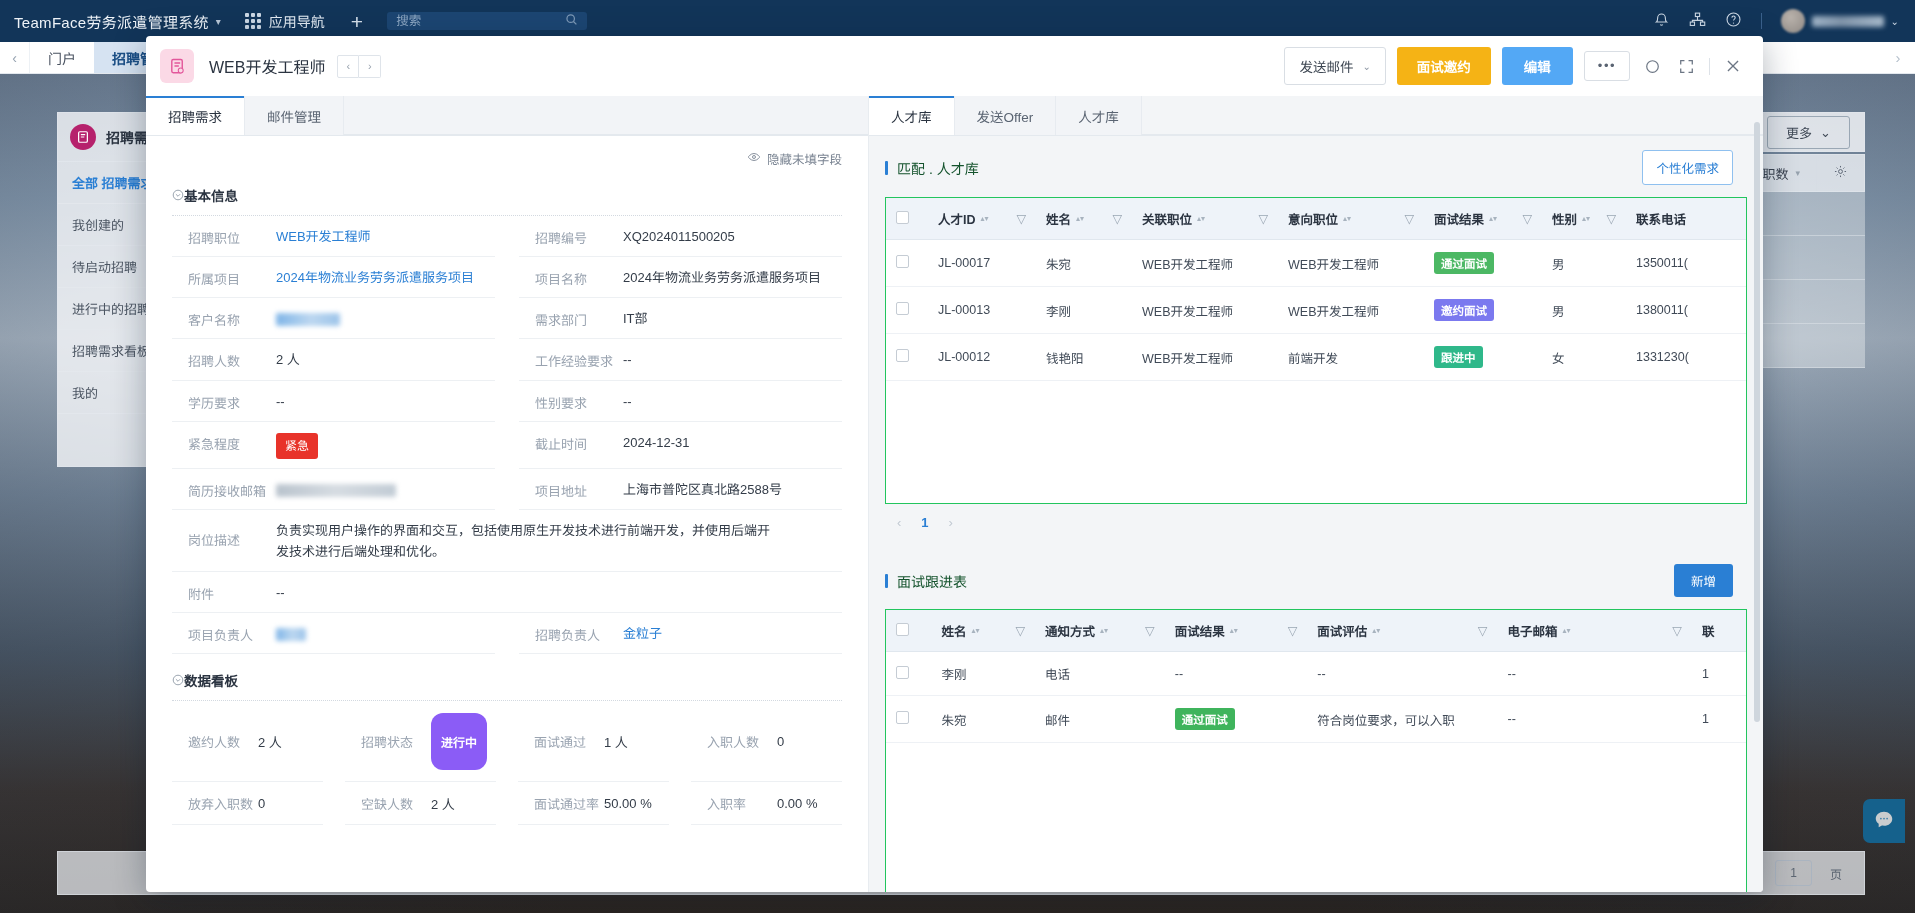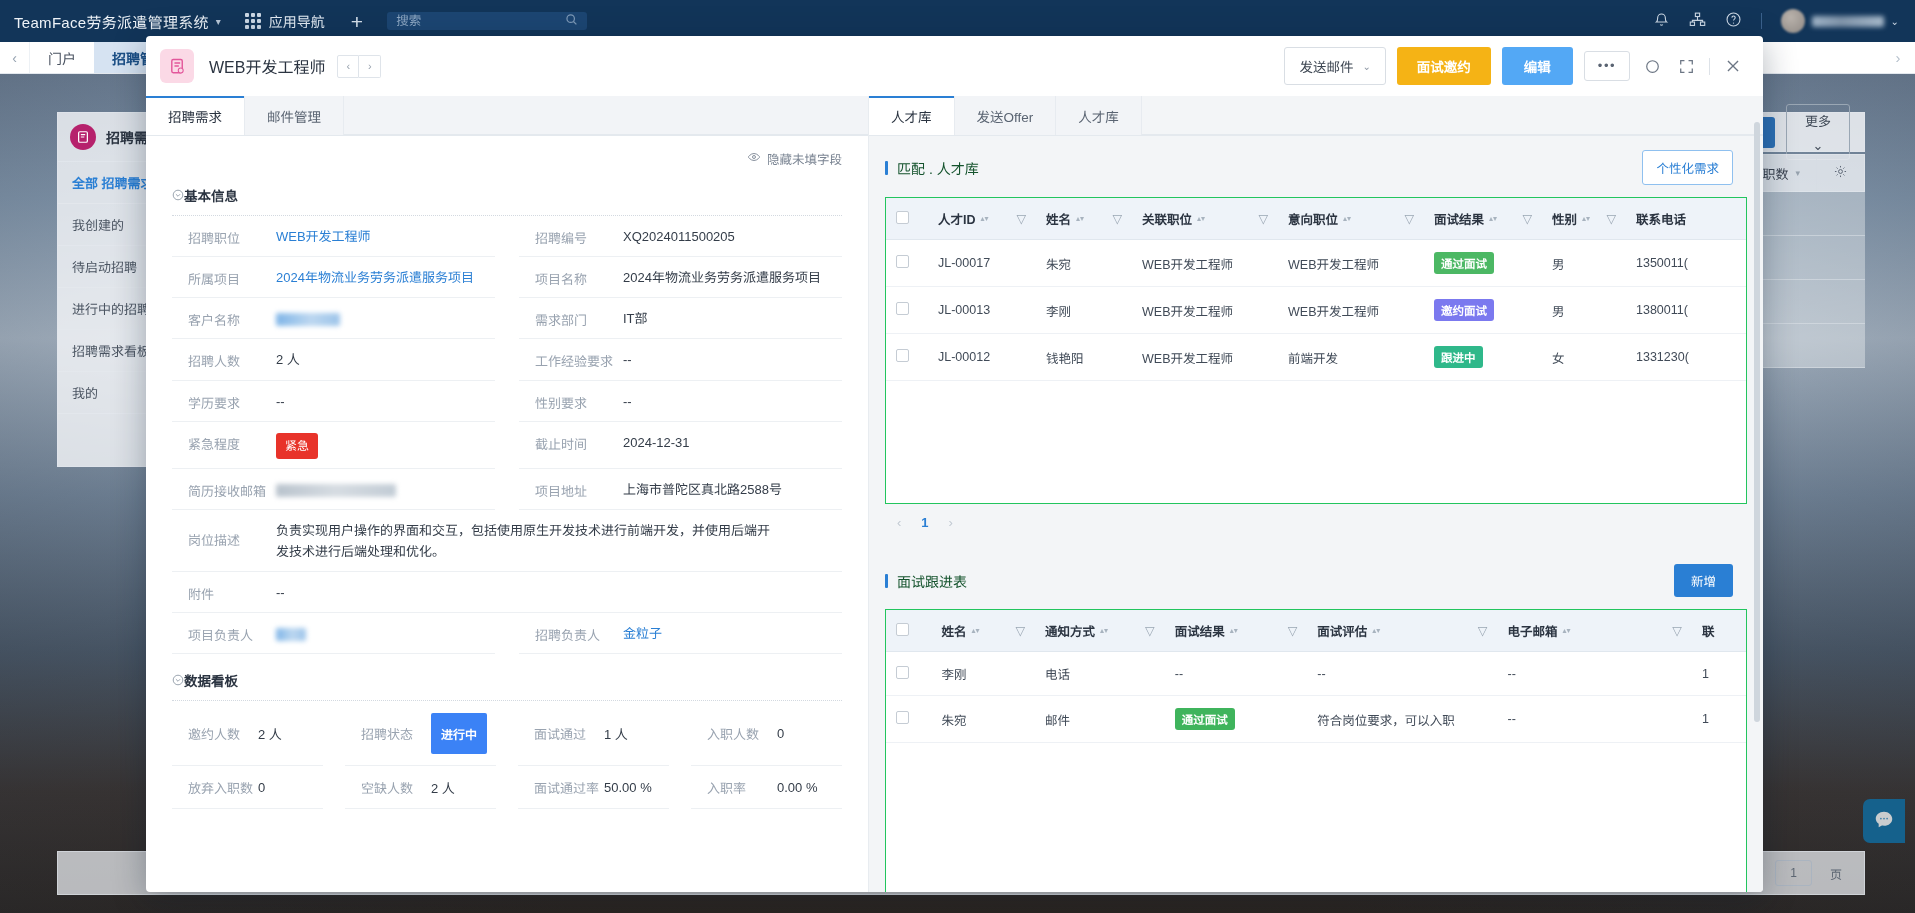--- a/index.html
+++ b/index.html
@@ -100,21 +100,21 @@
   .side-item.active { color: #2a7fd4; font-weight: bold; }
   .side-pad { height: 52px; }
 
   
   #bg-toolbar {
     position: absolute; right: 50px; top: 112px; width: 470px; height: 40px;
     background: rgba(246,248,250,.82); border: 1px solid rgba(226,231,237,.7);
     display: flex; align-items: center; justify-content: flex-end; gap: 11px; padding-right: 14px; z-index: 3;
   }
   .btn-blue-sm { background: #2c6fb5; color: #fff; border: none; border-radius: 3px; padding: 6px 17px; font-size: 13px; cursor: pointer; font-family: inherit; }
-  .btn-ghost-sm { background: transparent; border: 1px solid #9aa7b4; border-radius: 3px; padding: 6px 18px; font-size: 13px; color: #404a57; cursor: pointer; display: flex; align-items: center; gap: 8px; font-family: inherit; flex-direction: column; }
+  .btn-ghost-sm { background: transparent; border: 1px solid #9aa7b4; border-radius: 3px; padding: 6px 18px; font-size: 13px; color: #404a57; cursor: pointer; display: flex; align-items: center; gap: 8px; font-family: inherit; }
   #bg-colbar {
     position: absolute; right: 50px; top: 154px; width: 470px; height: 38px;
     background: rgba(240,243,246,.80); border: 1px solid rgba(226,231,237,.6);
     display: flex; align-items: center; justify-content: flex-end; gap: 0; z-index: 3;
   }
   .colbar-cell { display: flex; align-items: center; gap: 7px; padding: 0 16px; font-size: 13px; color: #39424f; height: 100%; border-left: 1px solid rgba(214,220,227,.8); }
   .bg-rows { position: absolute; right: 50px; top: 192px; width: 470px; z-index: 2; }
   .bg-row { height: 44px; border-bottom: 1px solid rgba(222,227,233,.55); background: rgba(248,250,251,.38); }
 
   
@@ -199,21 +199,21 @@
   .frow { display: flex; }
   .fcell { width: 50%; display: flex; align-items: flex-start; padding: 11px 0 9px; border-bottom: 1px solid #edf0f3; min-height: 38px; }
   .fcell.full { width: 100%; justify-content: center; }
   .fcell + .fcell { margin-left: 24px; }
   .frow > .fcell:first-child { padding-right: 0; }
   .flabel { width: 104px; flex: 0 0 104px; color: #99a3b0; font-size: 13px; padding-left: 16px; padding-top: 1px; }
   .fval { font-size: 13px; color: #333c48; line-height: 1.55; flex: 1; padding-right: 14px; }
   .fval.link { color: #2a7fd4; cursor: pointer; }
   .blur-val { display: inline-block; height: 13px; border-radius: 2px; background: linear-gradient(90deg,#7fb5e8,#bcd7f0 55%,#9cc4ea); filter: blur(2.6px); vertical-align: middle; }
   .tag-red { display: inline-block; background: #e8332a; color: #fff; font-size: 12px; font-weight: normal; padding: 4px 9px; border-radius: 3px; }
-  .tag-azure { display: inline-block; background: #3b82f6; color: #fff; font-size: 12px; font-weight: bold; padding: 12px 10px; border-radius: 2px; }
+  .tag-azure { display: inline-block; background: #8b5cf6; color: #fff; font-size: 12px; font-weight: bold; padding: 20px 10px; border-radius: 12px; }
 
   
   .dash-row { display: flex; }
   .dcell { flex: 1; display: flex; align-items: center; padding: 12px 0 11px; border-bottom: 1px solid #edf0f3; margin-right: 22px; min-height: 36px; }
   .dcell:last-child { margin-right: 0; }
   .dlabel { color: #99a3b0; font-size: 13px; flex: 0 0 86px; padding-left: 16px; }
   .dval { font-size: 13px; color: #333c48; }
 
   
   .rp-block { margin: 0 16px; }

